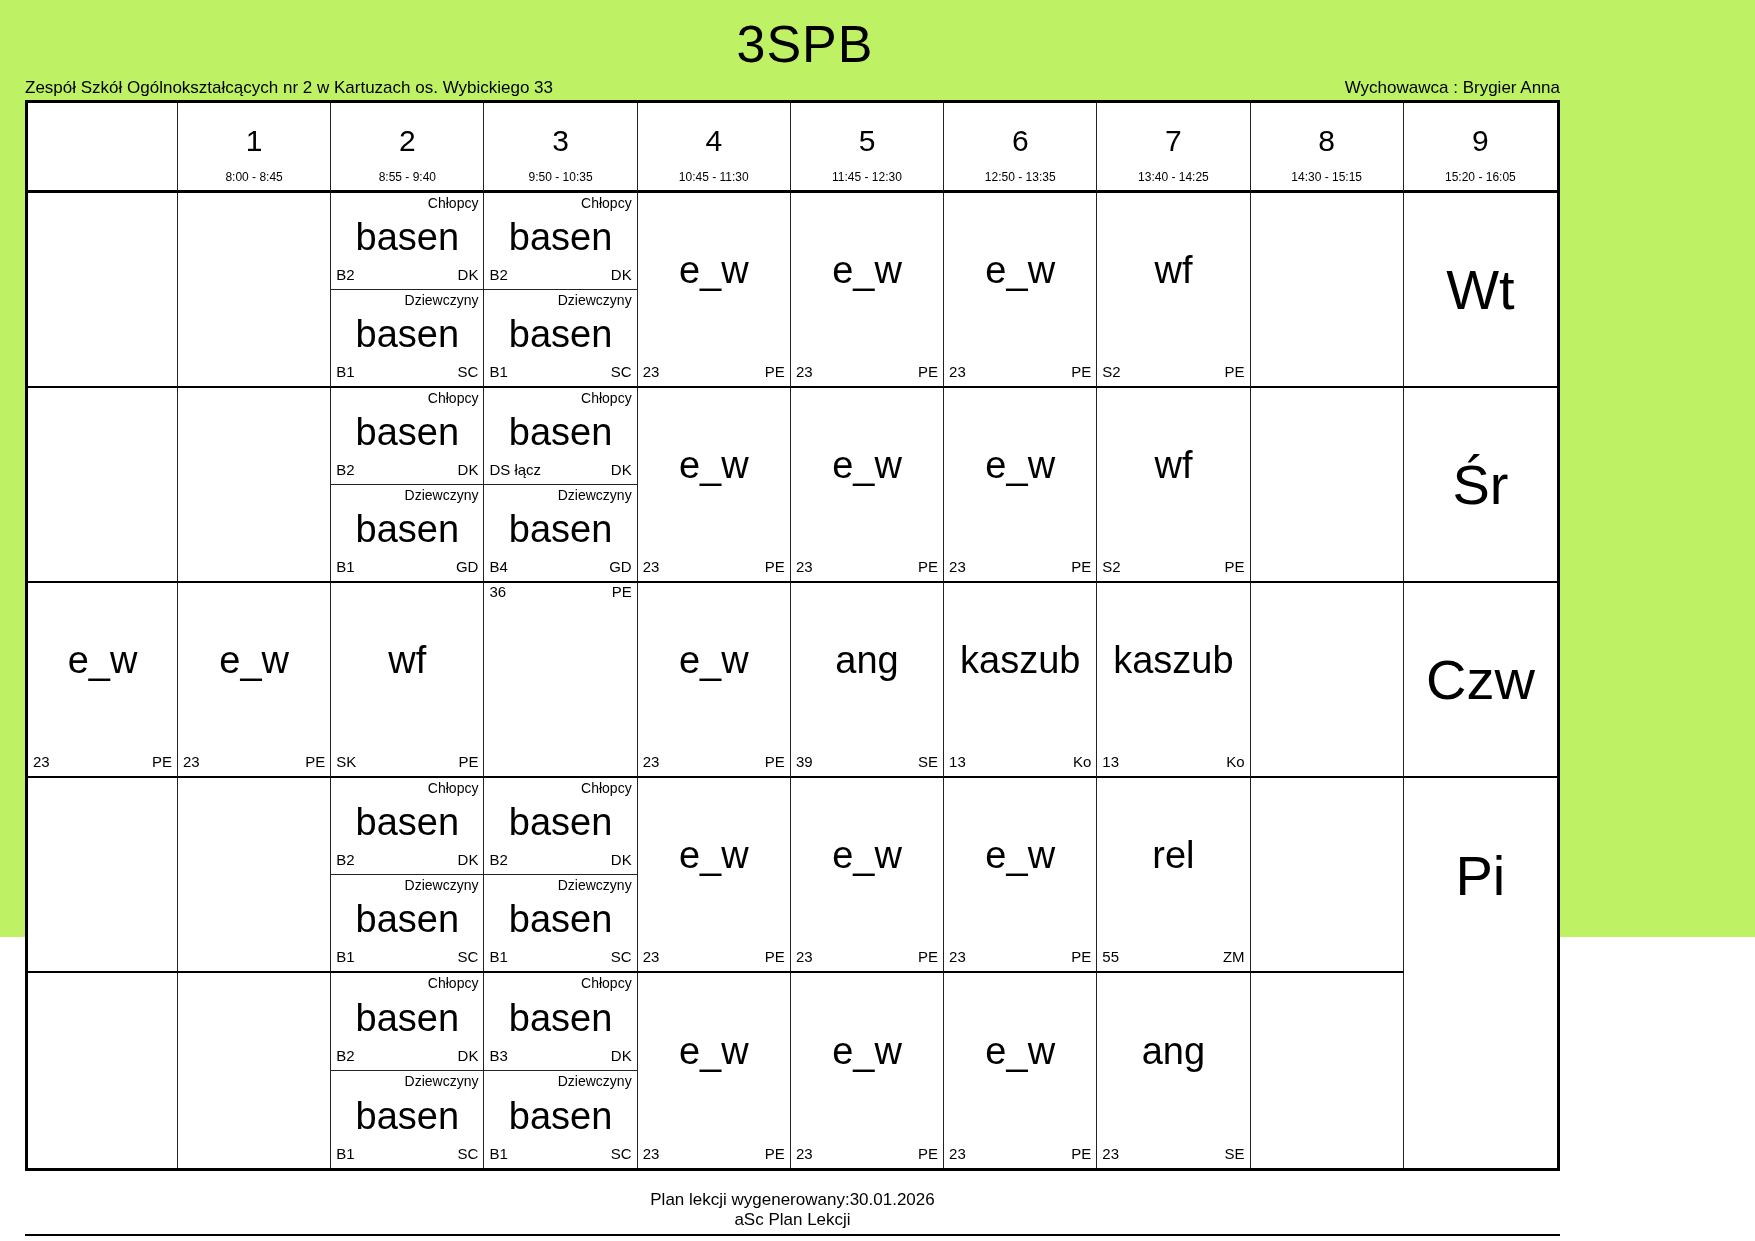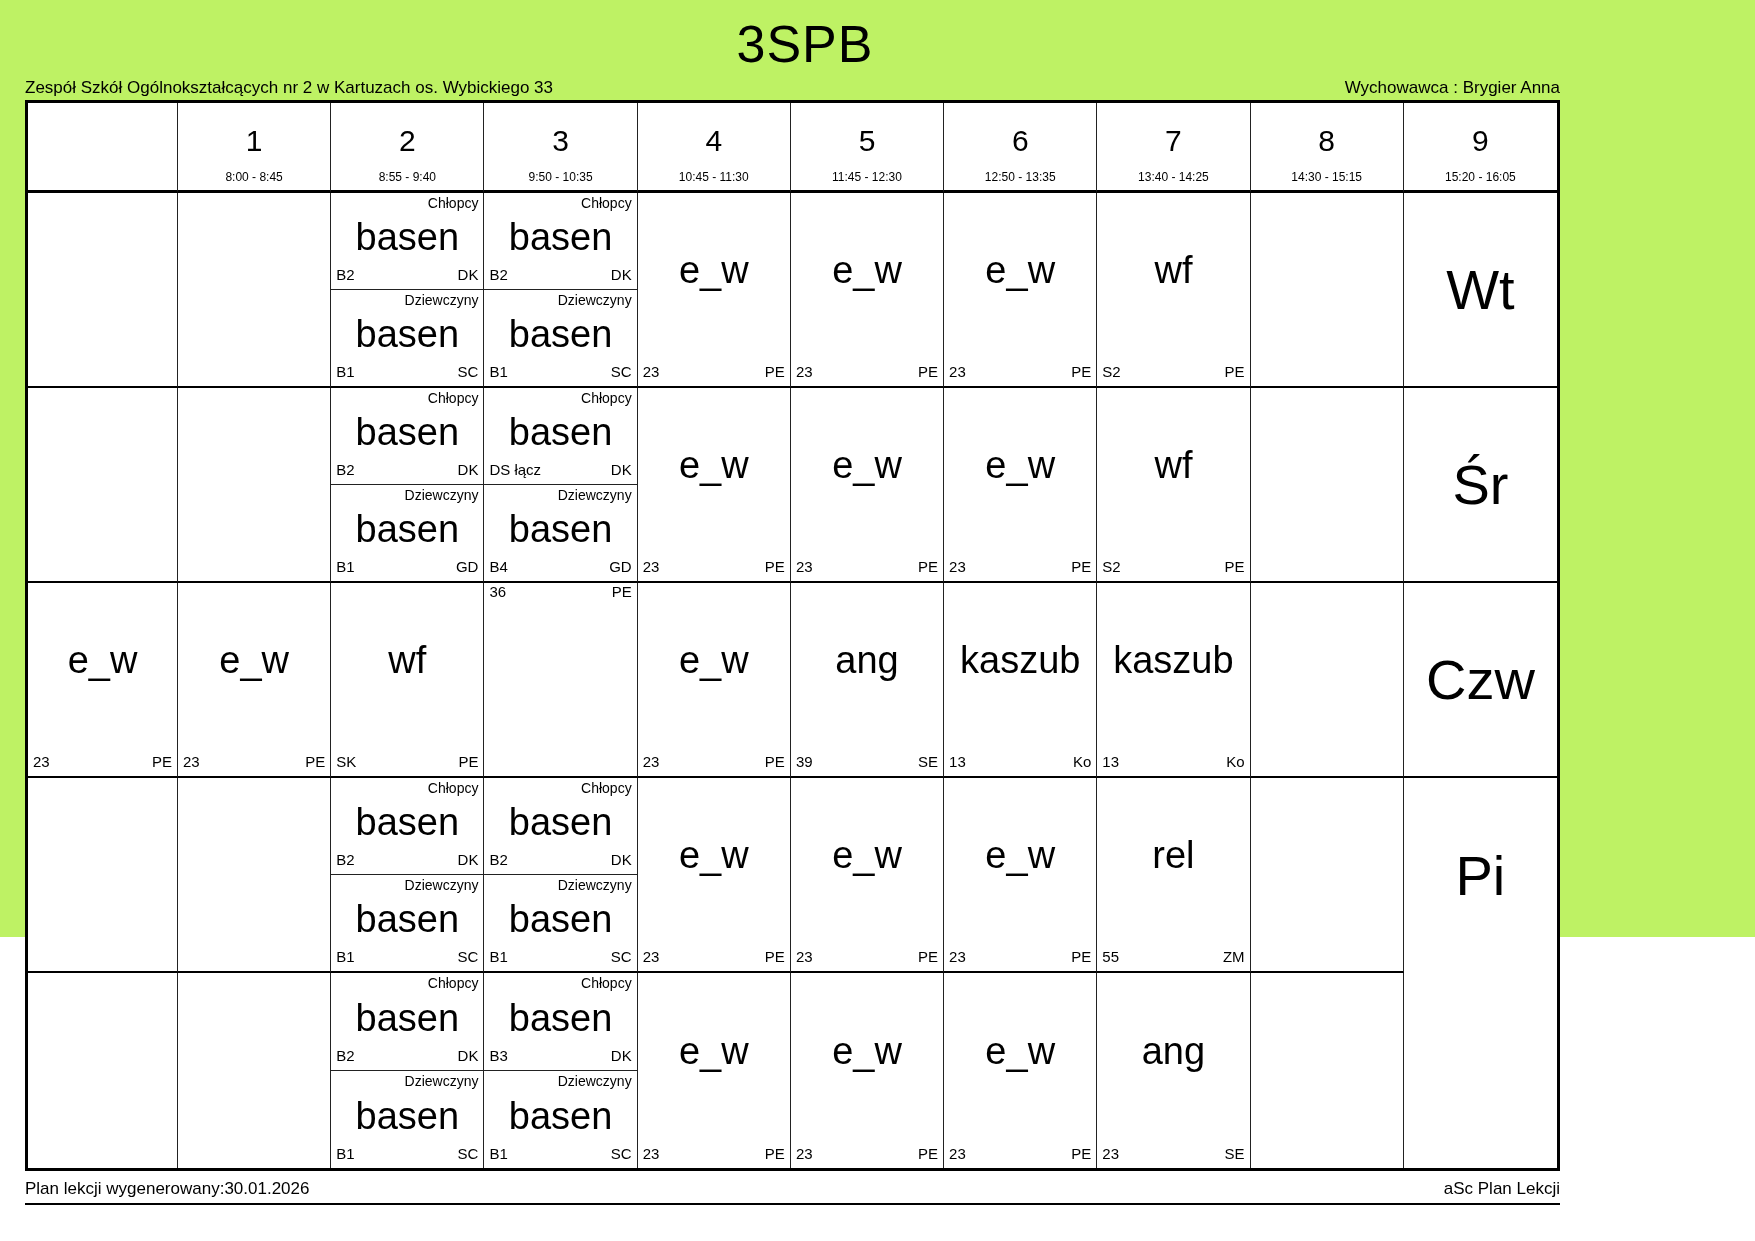--- a/index.html
+++ b/index.html
@@ -65,22 +65,23 @@
   .half.top { border-bottom:1px solid #222; }
   .grp { text-align:right; font-size:14px; padding:2px 5px 0 5px; line-height:1.2; }
   .subj-s {
     flex:1; display:flex; align-items:center; justify-content:center;
     font-size:38px; margin-top:-3px;
   }
 
   .footer {
     width:1535px; margin-left:25px;
     display:flex; justify-content:space-between; align-items:center;
-    font-size:17px; padding:8px 0 4px 0;
+    font-size:17px; padding:19px 0 4px 0;
     border-bottom:2px solid #000;
+    flex-direction:column;
   }
 </style>
 </head>
 <body>
 
 <div class="page">
   <div class="title">3SPB</div>
   <div class="subhead">
     <span>Zespół Szkół Ogólnokształcących nr 2 w Kartuzach os. Wybickiego 33</span>
     <span>Wychowawca : Brygier Anna</span>

